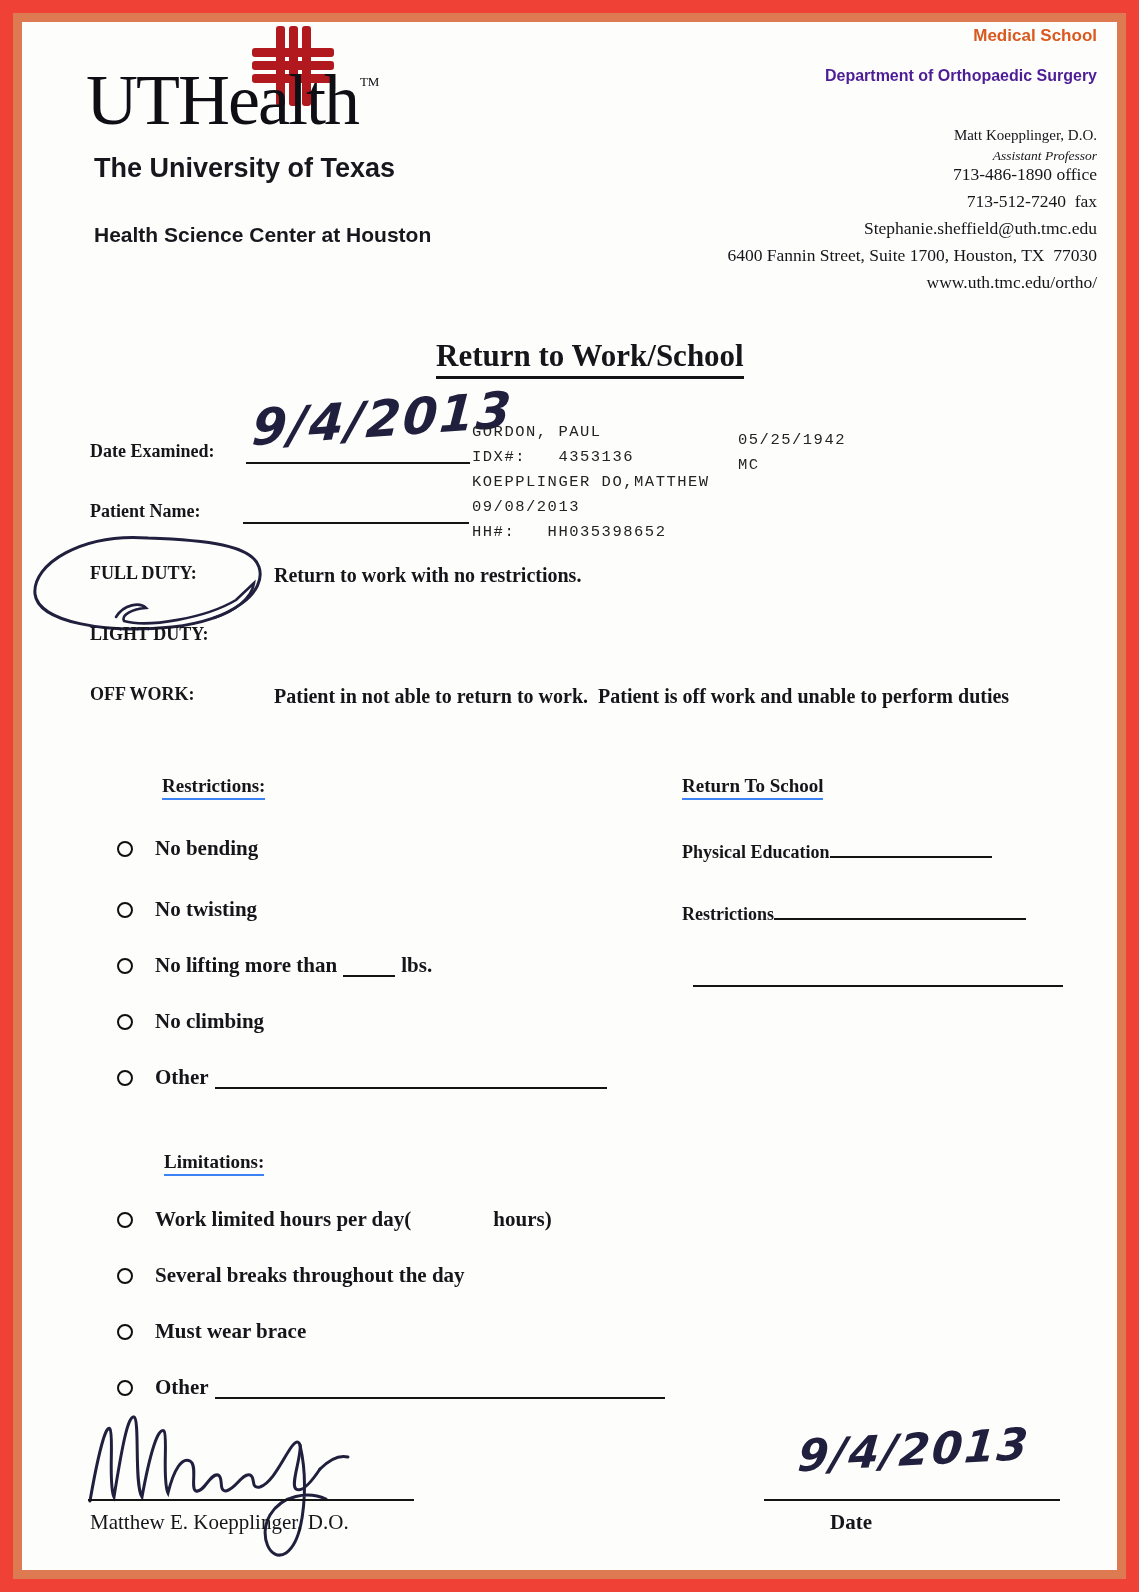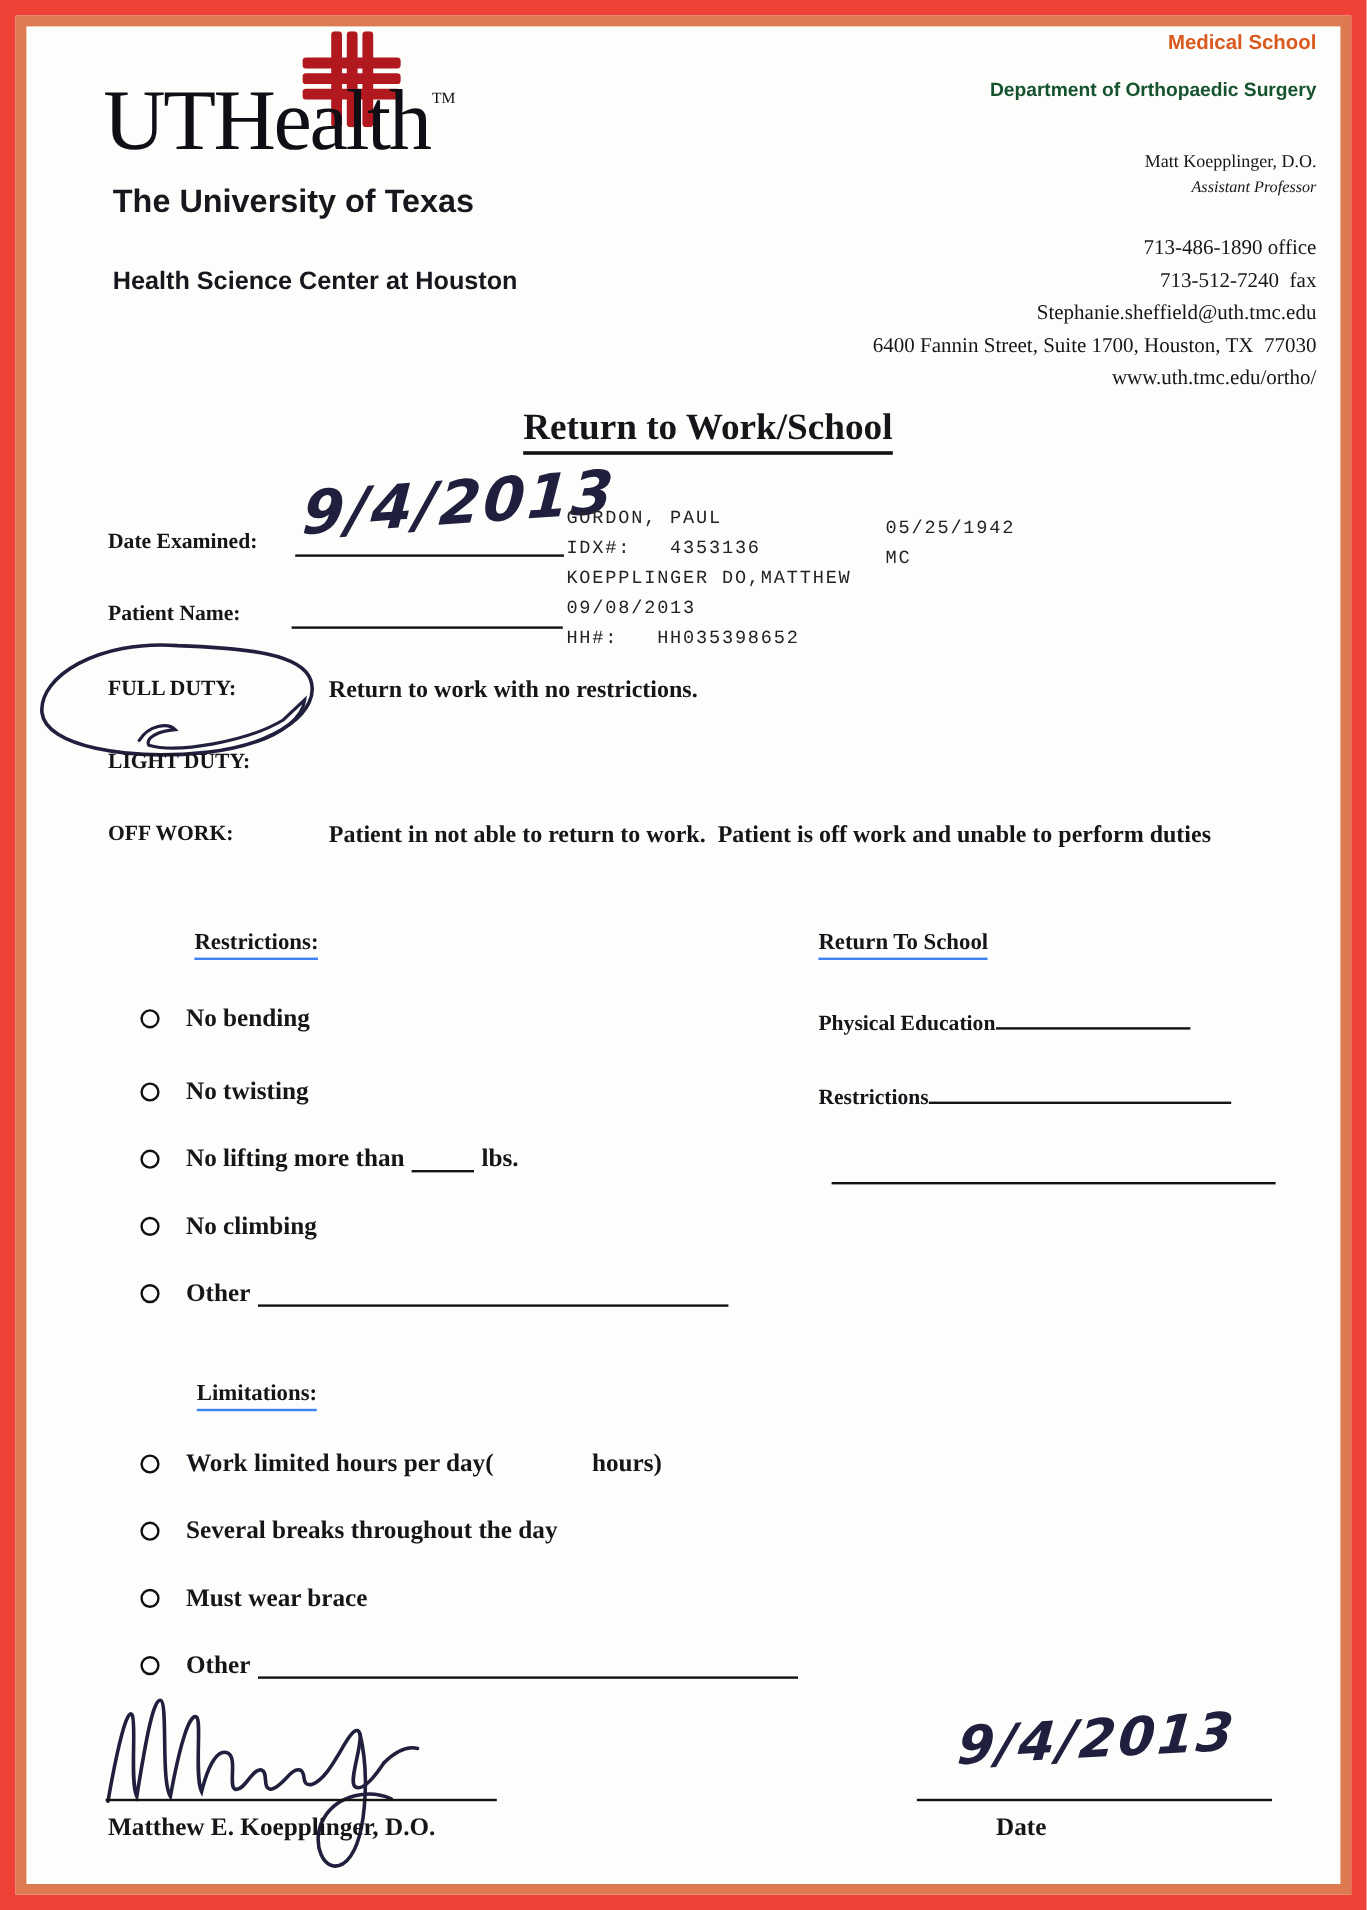--- a/index.html
+++ b/index.html
@@ -12,23 +12,23 @@
   .abs{position:absolute;}
 
   
   .brand-name{font-size:72px;letter-spacing:-2px;color:#0e0e14;line-height:1;}
   .brand-tm{font-size:13px;vertical-align:38px;letter-spacing:0;margin-left:2px;}
   .brand-univ{font-family:"Liberation Sans","DejaVu Sans",sans-serif;font-weight:bold;font-size:27px;color:#17171d;}
   .brand-campus{font-family:"Liberation Sans","DejaVu Sans",sans-serif;font-weight:bold;font-size:21px;color:#17171d;margin-top:36px;}
 
   .contact{position:absolute;top:26px;right:42px;text-align:right;}
   .medical-school{font-family:"Liberation Sans","DejaVu Sans",sans-serif;font-weight:bold;font-size:17px;color:#d9591f;margin-bottom:21px;}
-  .department{font-family:"Liberation Sans","DejaVu Sans",sans-serif;font-weight:bold;font-size:16px;color:#14532d;margin-bottom:42px;}
+  .department{font-family:"Liberation Sans","DejaVu Sans",sans-serif;font-weight:bold;font-size:16px;color:#4c1d95;margin-bottom:42px;}
   .physician{font-size:15px;margin-bottom:4px;}
-  .physician-title{font-size:13.5px;font-style:italic;margin-bottom:32px;}
+  .physician-title{font-size:13.5px;font-style:italic;}
   .contact-line{font-size:17.5px;margin-bottom:6px;white-space:pre;}
 
   
   .form-title{font-size:31px;font-weight:bold;border-bottom:3px solid #131316;padding-bottom:2px;}
   .flabel{font-size:18px;font-weight:bold;white-space:nowrap;}
   .blank{display:inline-block;border-bottom:2.5px solid #141414;}
   .line{border-top:2.5px solid #141414;height:0;}
 
   .stamp-line{font-family:"Liberation Mono","DejaVu Sans Mono",monospace;font-size:15.5px;letter-spacing:1.5px;color:#232323;line-height:25px;white-space:pre;}
 
@@ -39,21 +39,21 @@
 
   .bullet-row{display:flex;align-items:center;gap:22px;}
   .bullet{width:12px;height:12px;border:2px solid #0f0f0f;border-radius:50%;flex:0 0 auto;background:transparent;}
   .bullet-text{font-size:21px;font-weight:bold;white-space:nowrap;}
   .gap{display:inline-block;}
 
   .hand{font-family:"DejaVu Sans",sans-serif;font-style:italic;font-weight:bold;color:#20203e;letter-spacing:2px;line-height:1;}
   .hand-top{font-size:50px;transform:rotate(-4deg) skewX(-8deg);}
   .hand-bottom{font-size:44px;transform:rotate(-3deg) skewX(-8deg);}
 
-  .sig-name{font-size:21px;font-weight:bold;}
+  .sig-name{font-size:21px;font-weight:normal;}
   .date-label{font-size:21px;font-weight:bold;}
 </style>
 </head>
 <body>
 
 <div class="page">
   <div class="frame-outer"></div>
   <div class="frame-inner"></div>
 
   <svg class="abs" style="left:252px;top:26px" width="82" height="80" viewBox="0 0 82 80">

